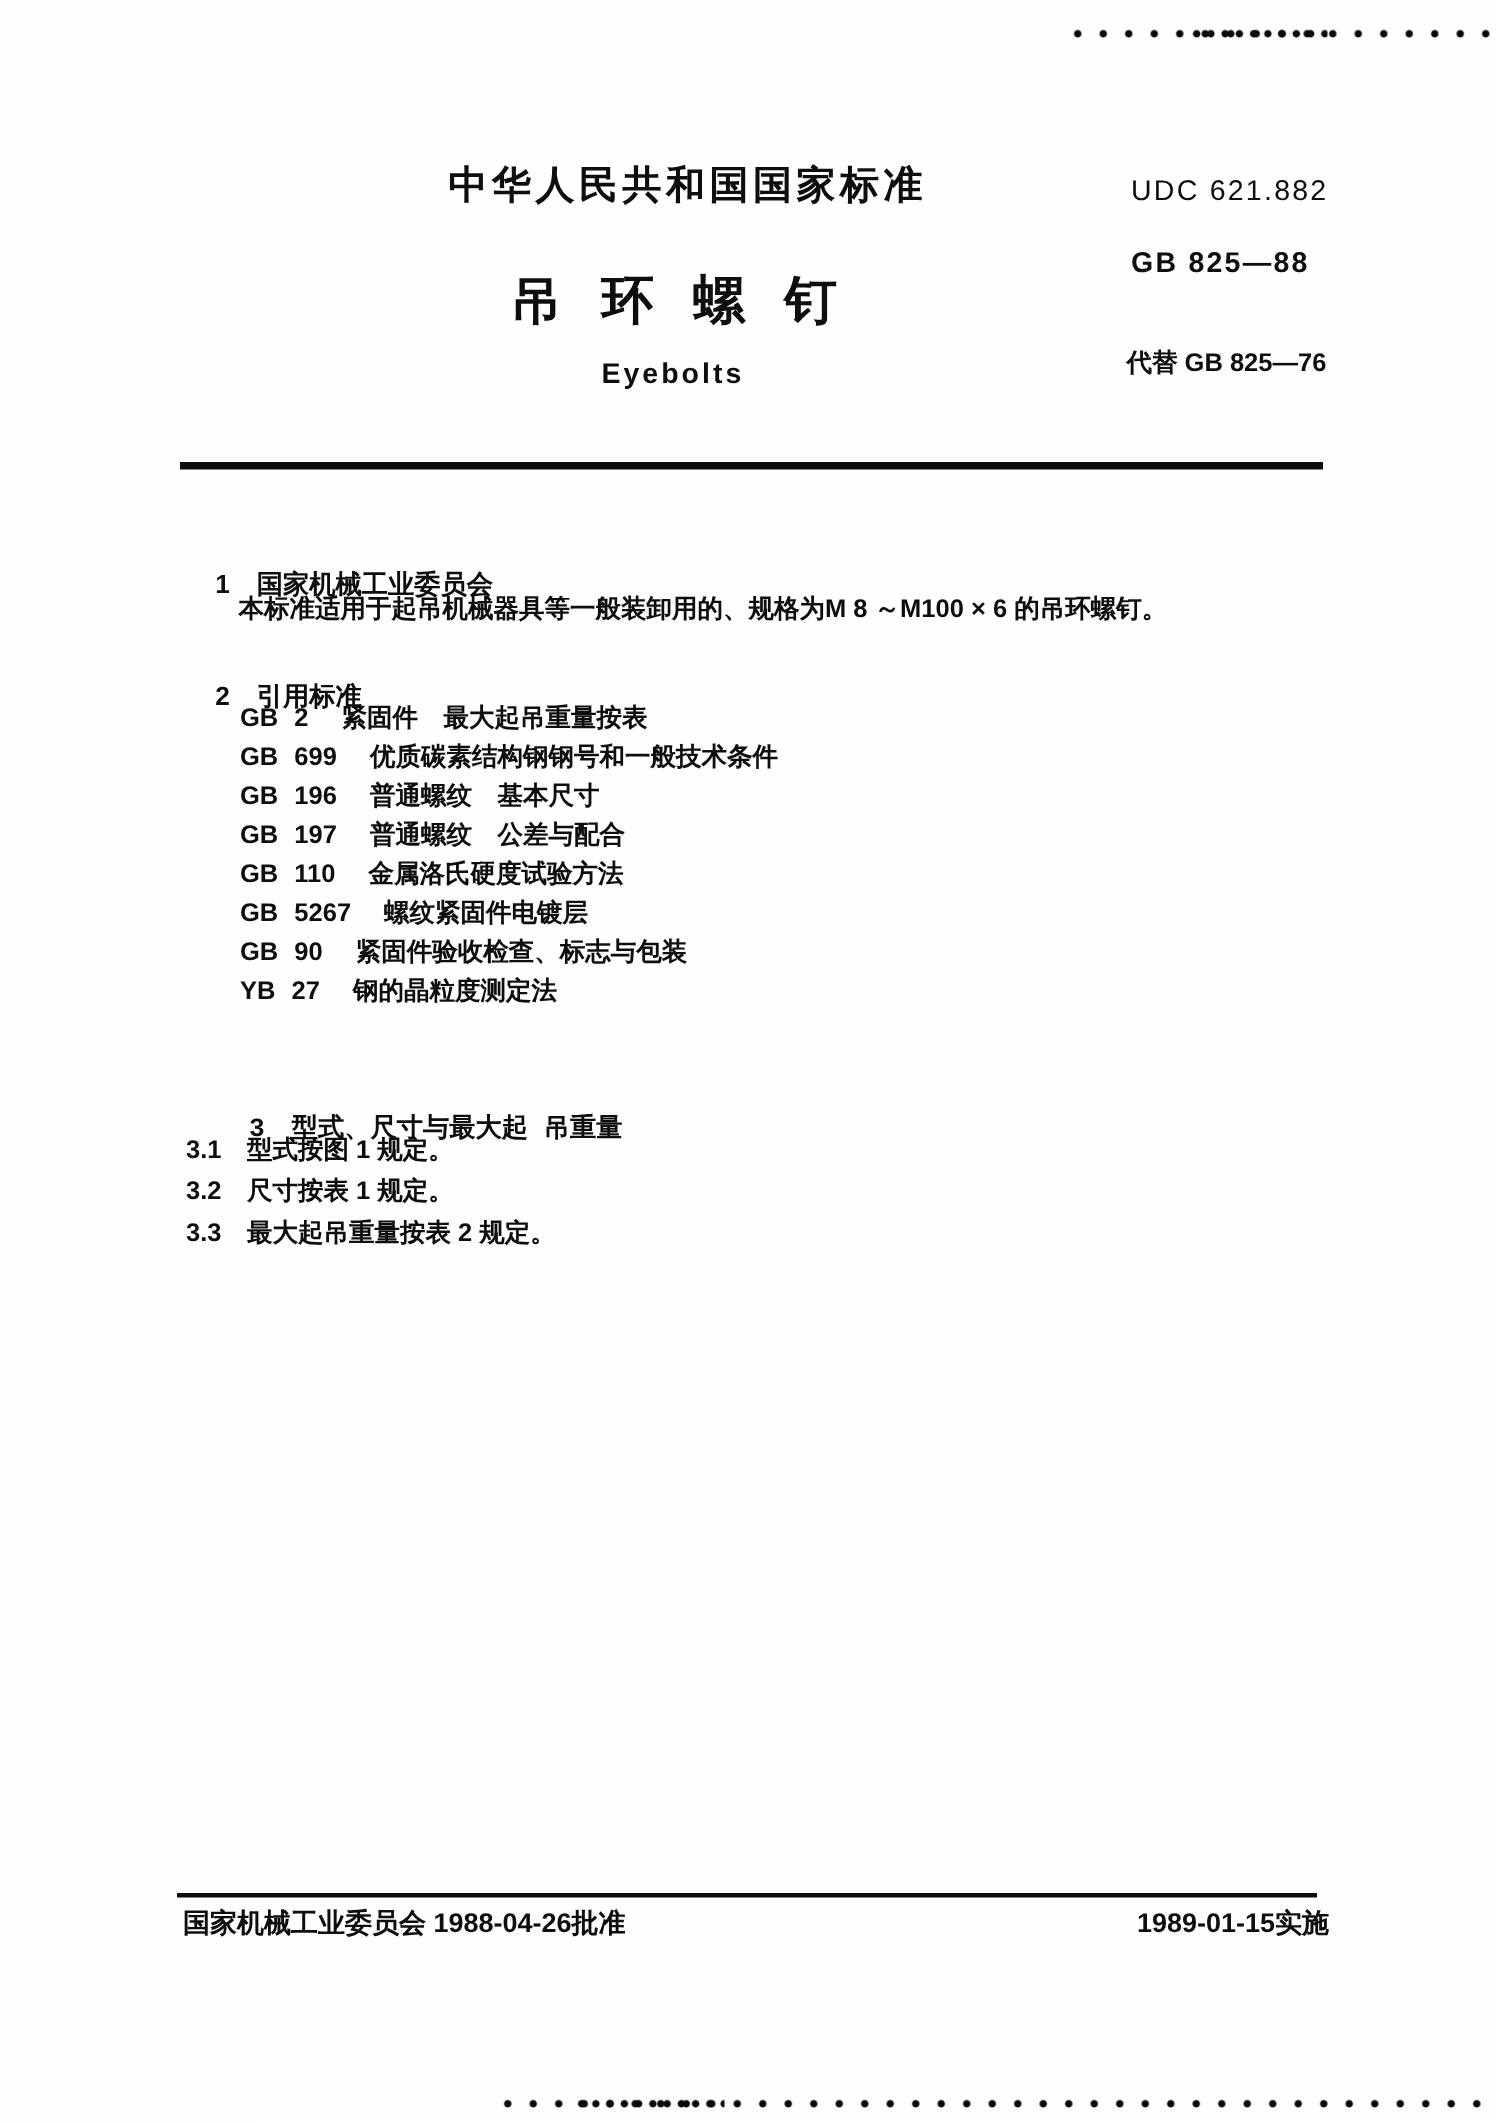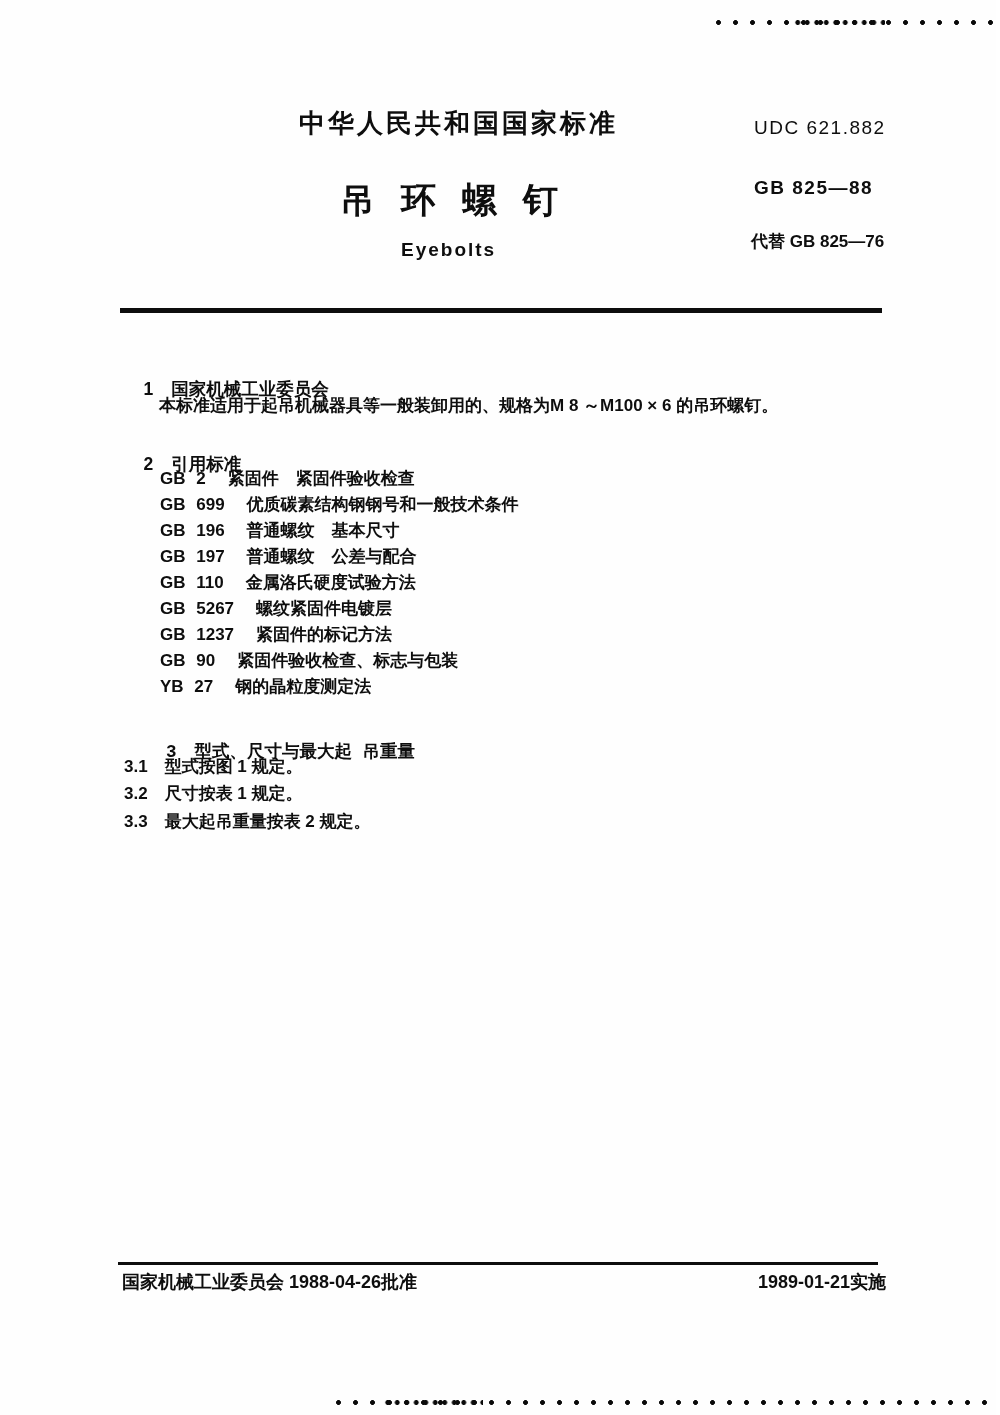--- a/index.html
+++ b/index.html
@@ -54,21 +54,21 @@
   .doc-title-cn {
     position: absolute;
     left: 340px; top: 177px;
     font-size: 35px;
     font-weight: bold;
     letter-spacing: 26px;
     white-space: nowrap;
   }
   .std-no {
     position: absolute;
-    left: 754px; top: 177px;
+    left: 754px; top: 165px;
     font-size: 19px;
     font-weight: bold;
     letter-spacing: 1.5px;
     white-space: nowrap;
   }
   .doc-title-en {
     position: absolute;
     left: 401px; top: 239px;
     font-size: 19px;
     font-weight: bold;
@@ -183,41 +183,40 @@
   <div class="sec-heading sec1-h">
     <span class="sec-num">1</span><span>国家机械工业委员会</span>
   </div>
   <div class="sec1-body">本标准适用于起吊机械器具等一般装卸用的、规格为M 8 ～M100 × 6 的吊环螺钉。</div>
 
   <div class="sec-heading sec2-h">
     <span class="sec-num">2</span><span>引用标准</span>
   </div>
 
   <div class="ref-list">
-    <div class="ref-row"><span class="ref-code">GB 2</span><span>紧固件　紧固件验收检查</span></div>
+    <div class="ref-row"><span class="ref-code">GB 2</span><span>紧固件　最大起吊重量按表</span></div>
     <div class="ref-row"><span class="ref-code">GB 699</span><span>优质碳素结构钢钢号和一般技术条件</span></div>
     <div class="ref-row"><span class="ref-code">GB 196</span><span>普通螺纹　基本尺寸</span></div>
     <div class="ref-row"><span class="ref-code">GB 197</span><span>普通螺纹　公差与配合</span></div>
     <div class="ref-row"><span class="ref-code">GB 110</span><span>金属洛氏硬度试验方法</span></div>
     <div class="ref-row"><span class="ref-code">GB 5267</span><span>螺纹紧固件电镀层</span></div>
-    <div class="ref-row"><span class="ref-code">GB 1237</span><span>紧固件的标记方法</span></div>
     <div class="ref-row"><span class="ref-code">GB 90</span><span>紧固件验收检查、标志与包装</span></div>
     <div class="ref-row"><span class="ref-code">YB 27</span><span>钢的晶粒度测定法</span></div>
   </div>
 
   <div class="sec-heading sec3-h">
     <span class="sec-num">3</span><span>型式、尺寸与最大起 吊重量</span>
   </div>
 
   <div class="clause-list">
     <div class="clause-row"><span class="clause-num">3.1</span><span>型式按图 1 规定。</span></div>
     <div class="clause-row"><span class="clause-num">3.2</span><span>尺寸按表 1 规定。</span></div>
     <div class="clause-row"><span class="clause-num">3.3</span><span>最大起吊重量按表 2 规定。</span></div>
   </div>
 
   <div class="rule-bottom"></div>
   <div class="footer-approval">国家机械工业委员会 1988-04-26批准</div>
-  <div class="footer-impl">1989-01-21实施</div>
+  <div class="footer-impl">1989-01-15实施</div>
 
   <div class="dotline dots-bot"></div>
   <div class="dotline dense dots-bot-dense"></div>
 
 </div>
 
 </body></html>

